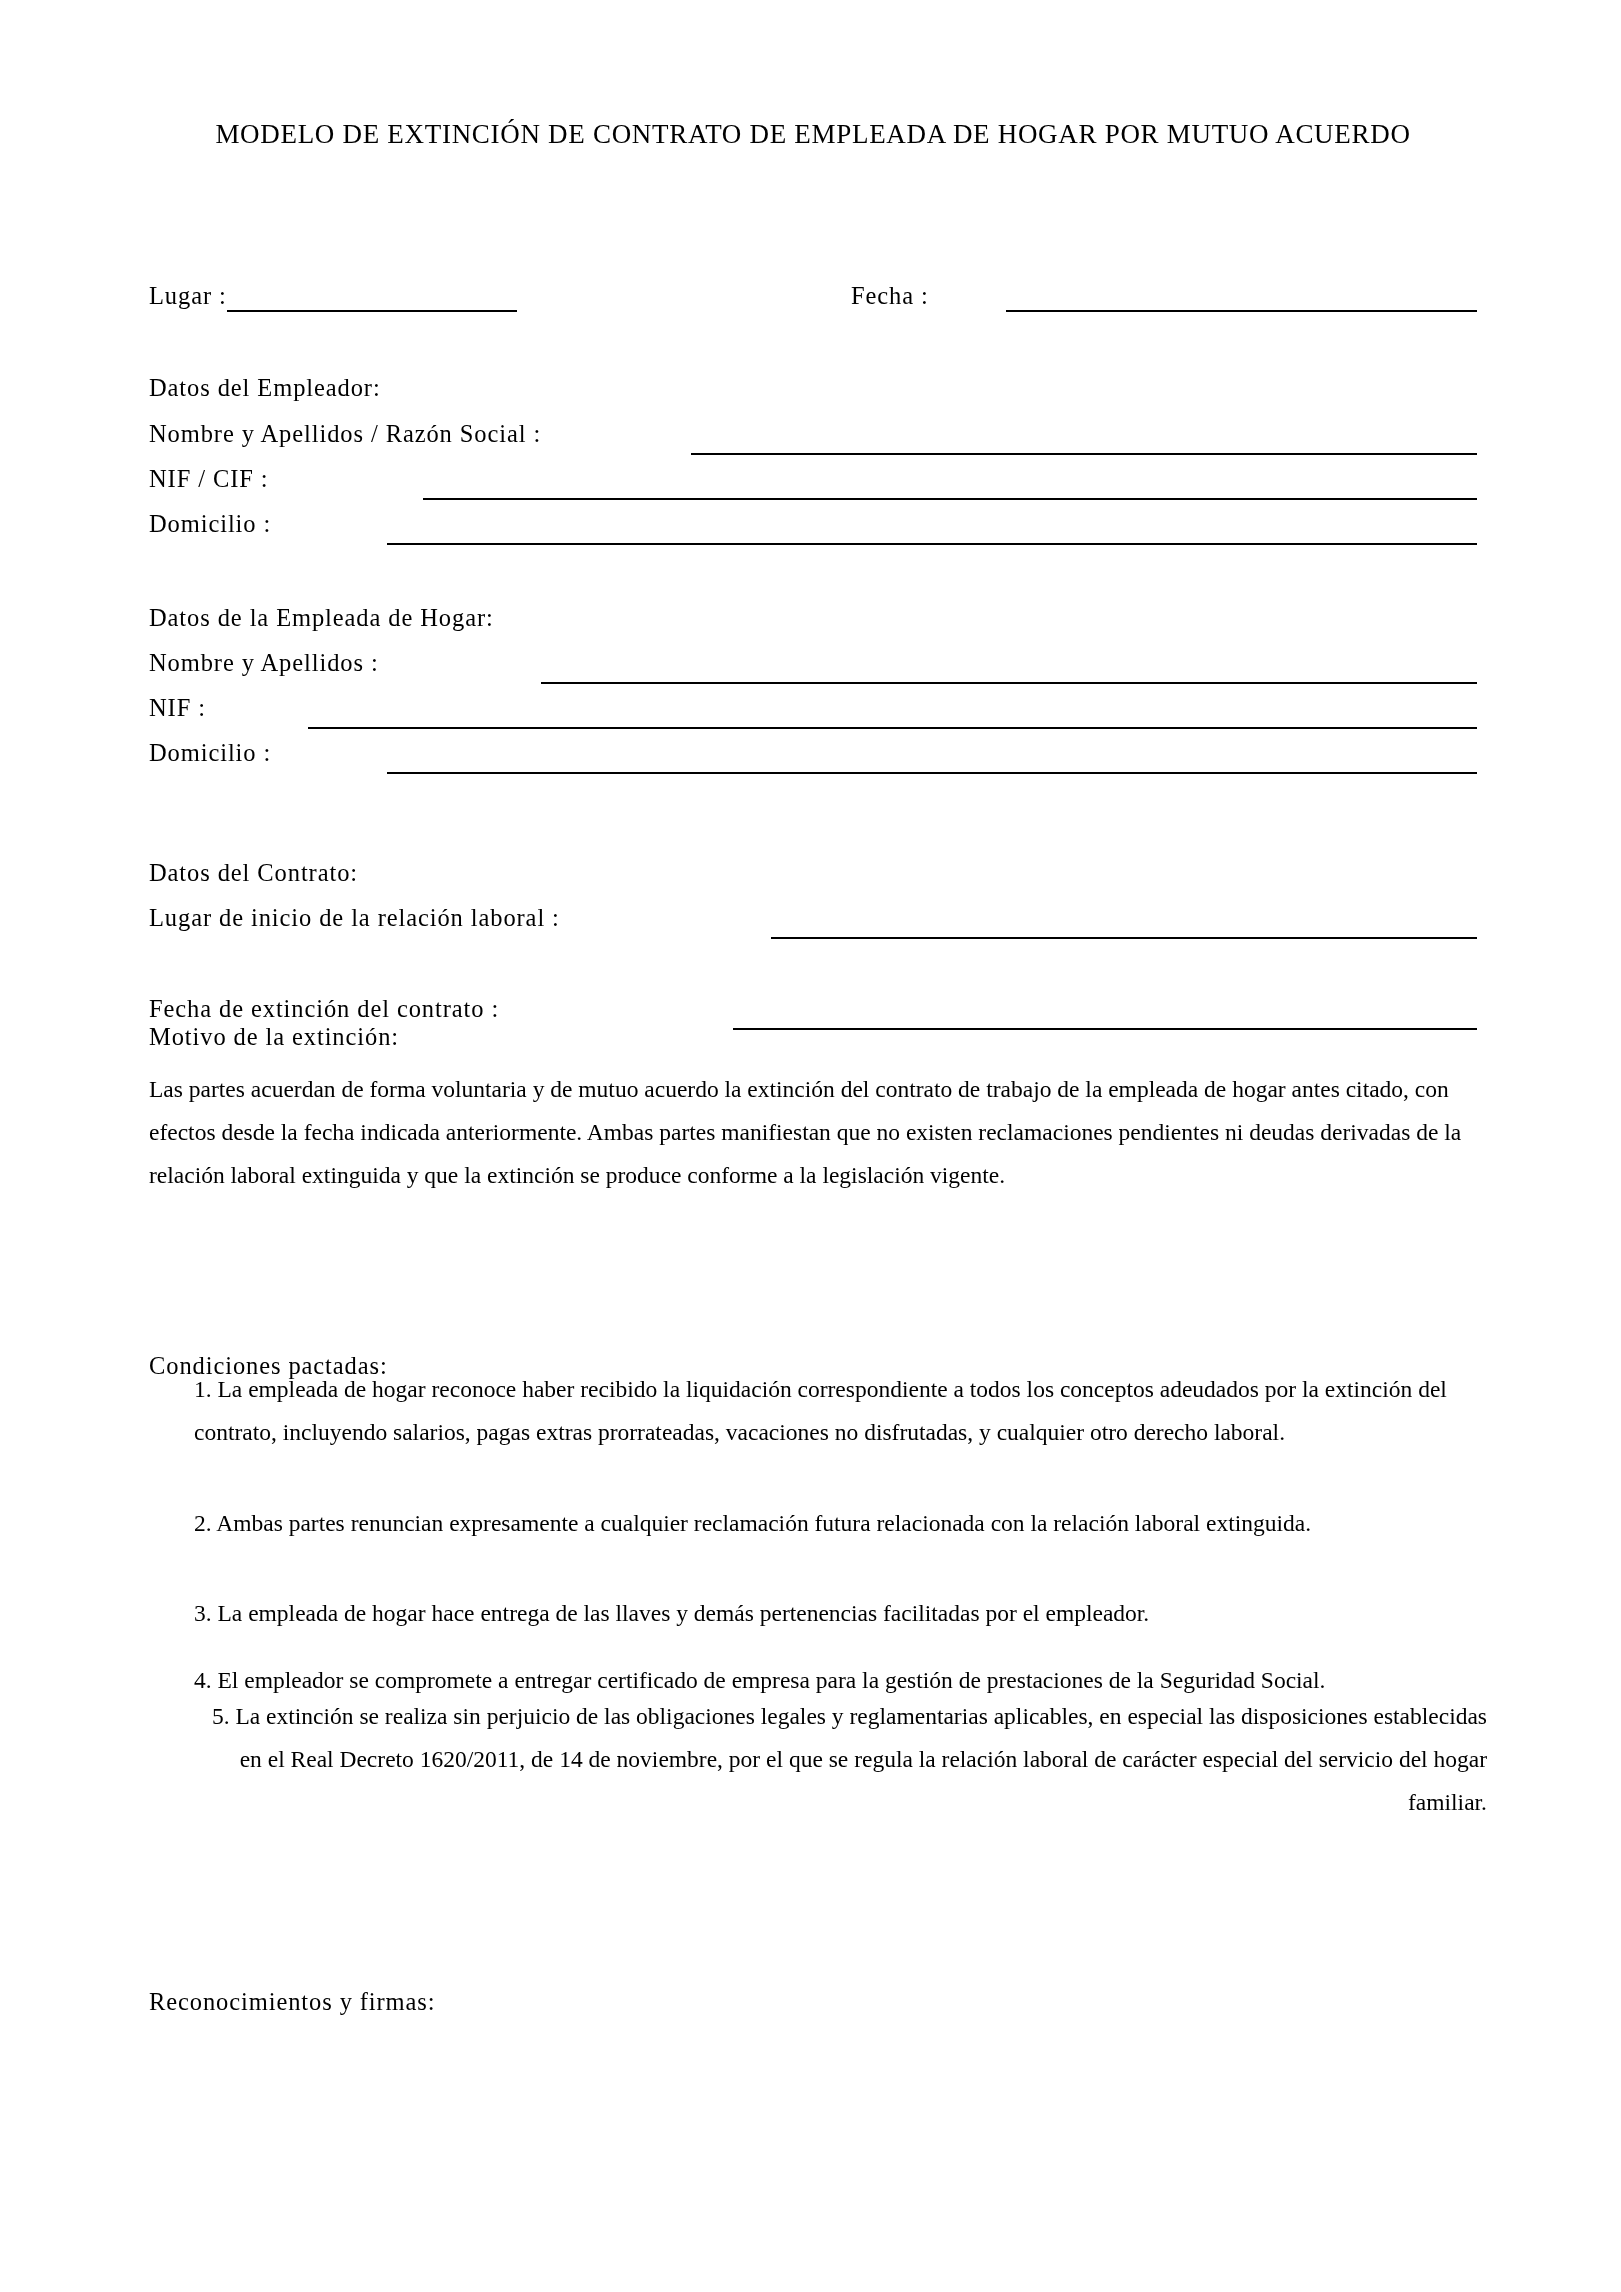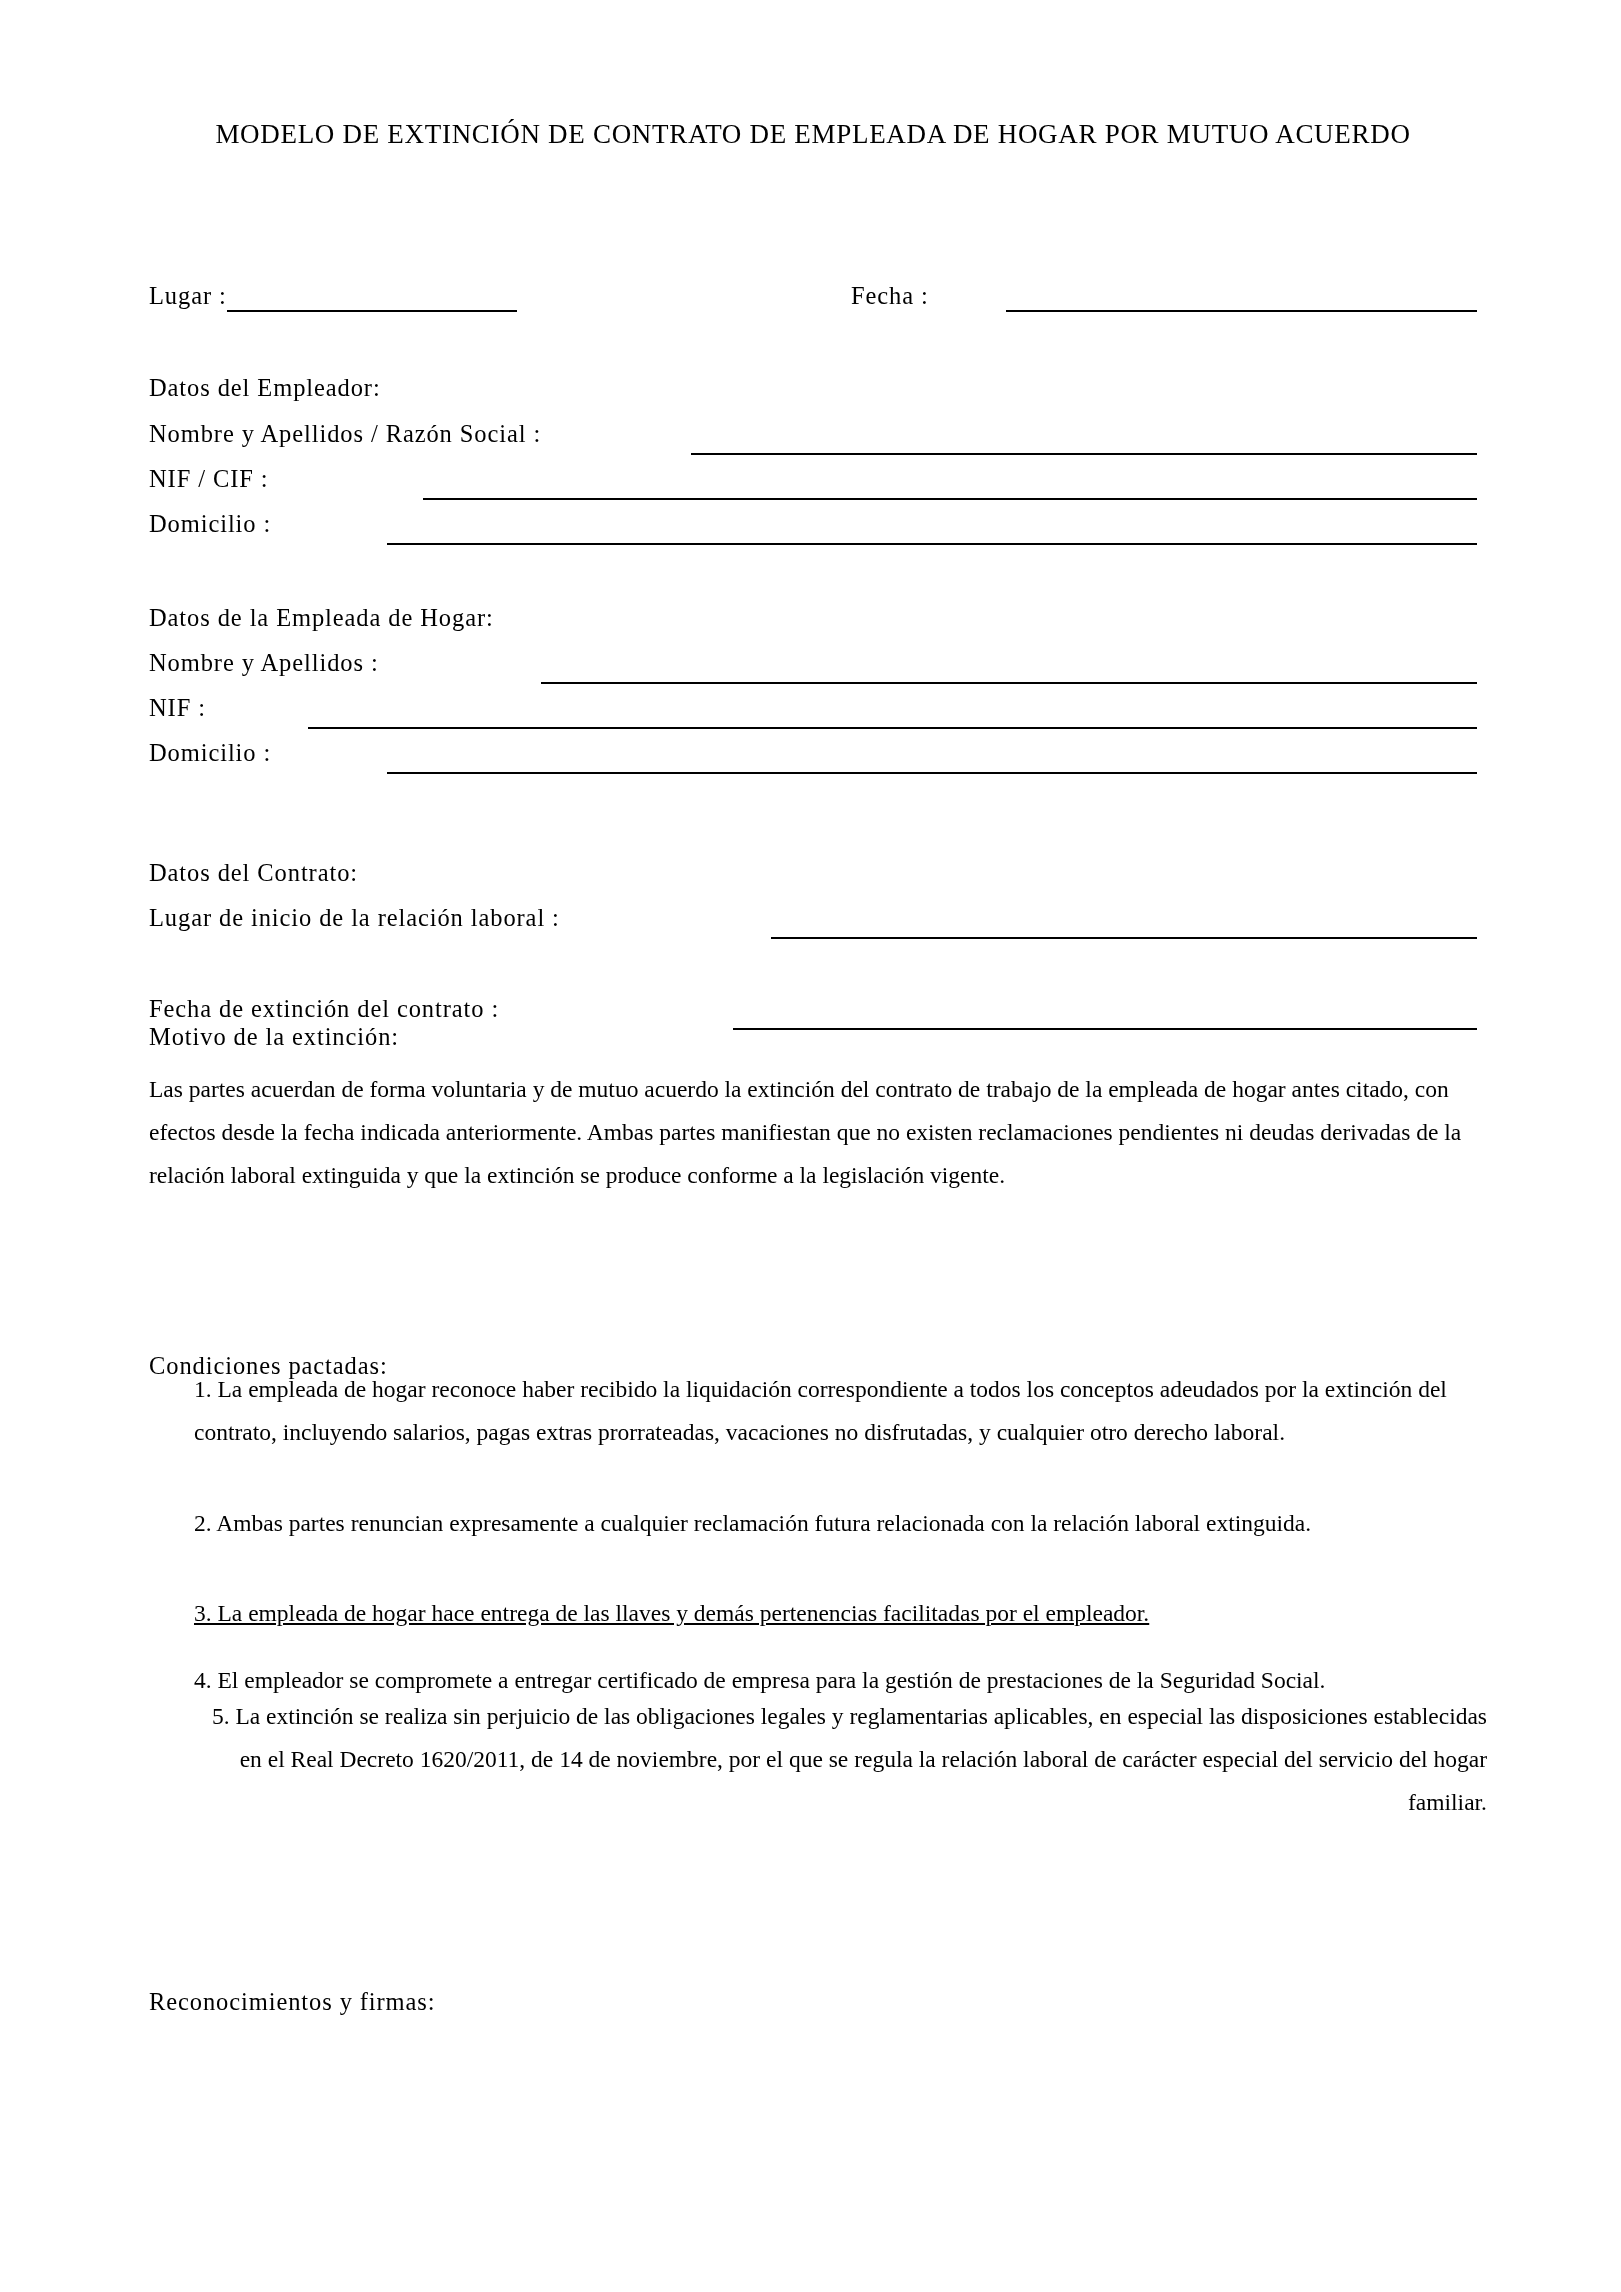--- a/index.html
+++ b/index.html
@@ -154,21 +154,21 @@
   <div class="section-heading" style="top:1019px;">Motivo de la extinción:</div>
 
   <p class="body-par" style="top:1068px;">Las partes acuerdan de forma voluntaria y de mutuo acuerdo la extinción del contrato de trabajo de la empleada de hogar antes citado, con efectos desde la fecha indicada anteriormente. Ambas partes manifiestan que no existen reclamaciones pendientes ni deudas derivadas de la relación laboral extinguida y que la extinción se produce conforme a la legislación vigente.</p>
 
   <div class="section-heading" style="top:1313px;margin-top:35px;">Condiciones pactadas:</div>
 
   <p class="numbered-par" style="top:1358px;">1. La empleada de hogar reconoce haber recibido la liquidación correspondiente a todos los conceptos adeudados por la extinción del contrato, incluyendo salarios, pagas extras prorrateadas, vacaciones no disfrutadas, y cualquier otro derecho laboral.</p>
 
   <p class="numbered-par" style="top:1492px;">2. Ambas partes renuncian expresamente a cualquier reclamación futura relacionada con la relación laboral extinguida.</p>
 
-  <p class="numbered-par" style="top:1582px;text-decoration:underline;">3. La empleada de hogar hace entrega de las llaves y demás pertenencias facilitadas por el empleador.</p>
+  <p class="numbered-par" style="top:1582px;">3. La empleada de hogar hace entrega de las llaves y demás pertenencias facilitadas por el empleador.</p>
 
   <p class="numbered-par" style="top:1649px;">4. El empleador se compromete a entregar certificado de empresa para la gestión de prestaciones de la Seguridad Social.</p>
 
   <p class="numbered-par" style="top:1685px;text-align:right;">5. La extinción se realiza sin perjuicio de las obligaciones legales y reglamentarias aplicables, en especial las disposiciones establecidas en el Real Decreto 1620/2011, de 14 de noviembre, por el que se regula la relación laboral de carácter especial del servicio del hogar familiar.</p>
 
   <div class="section-heading" style="top:1984px;">Reconocimientos y firmas:</div>
 
 </div>
 
 

